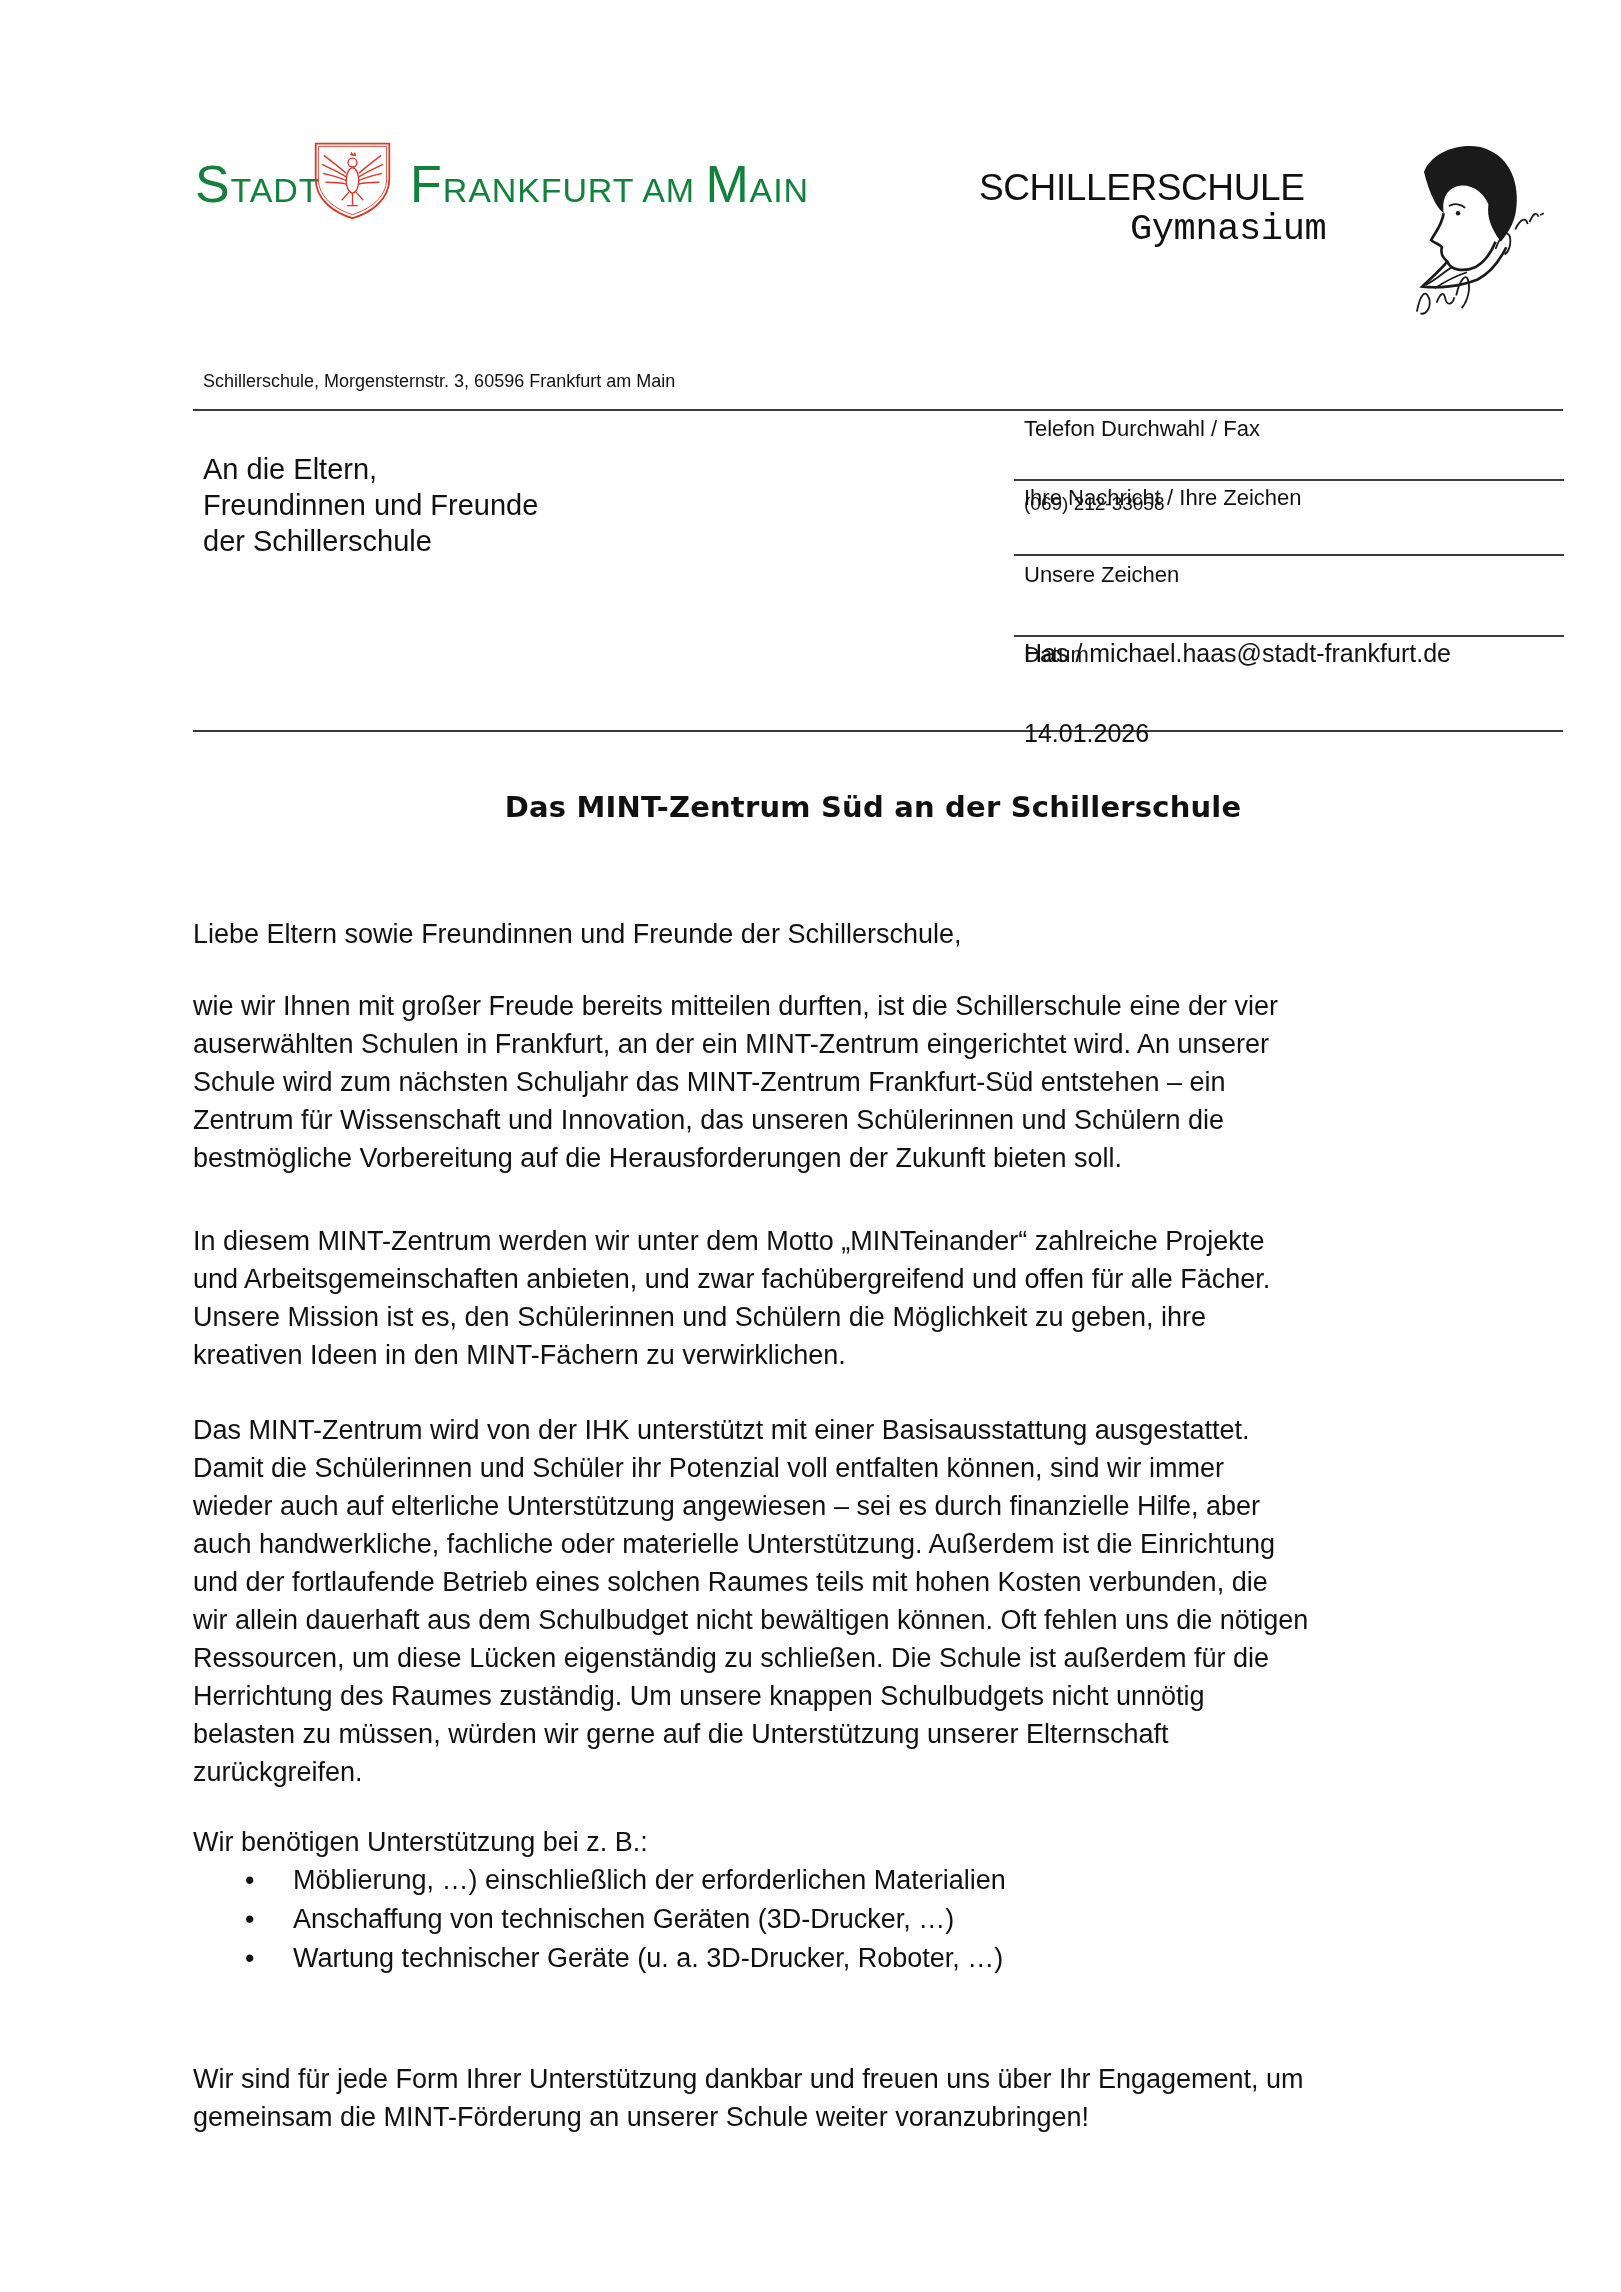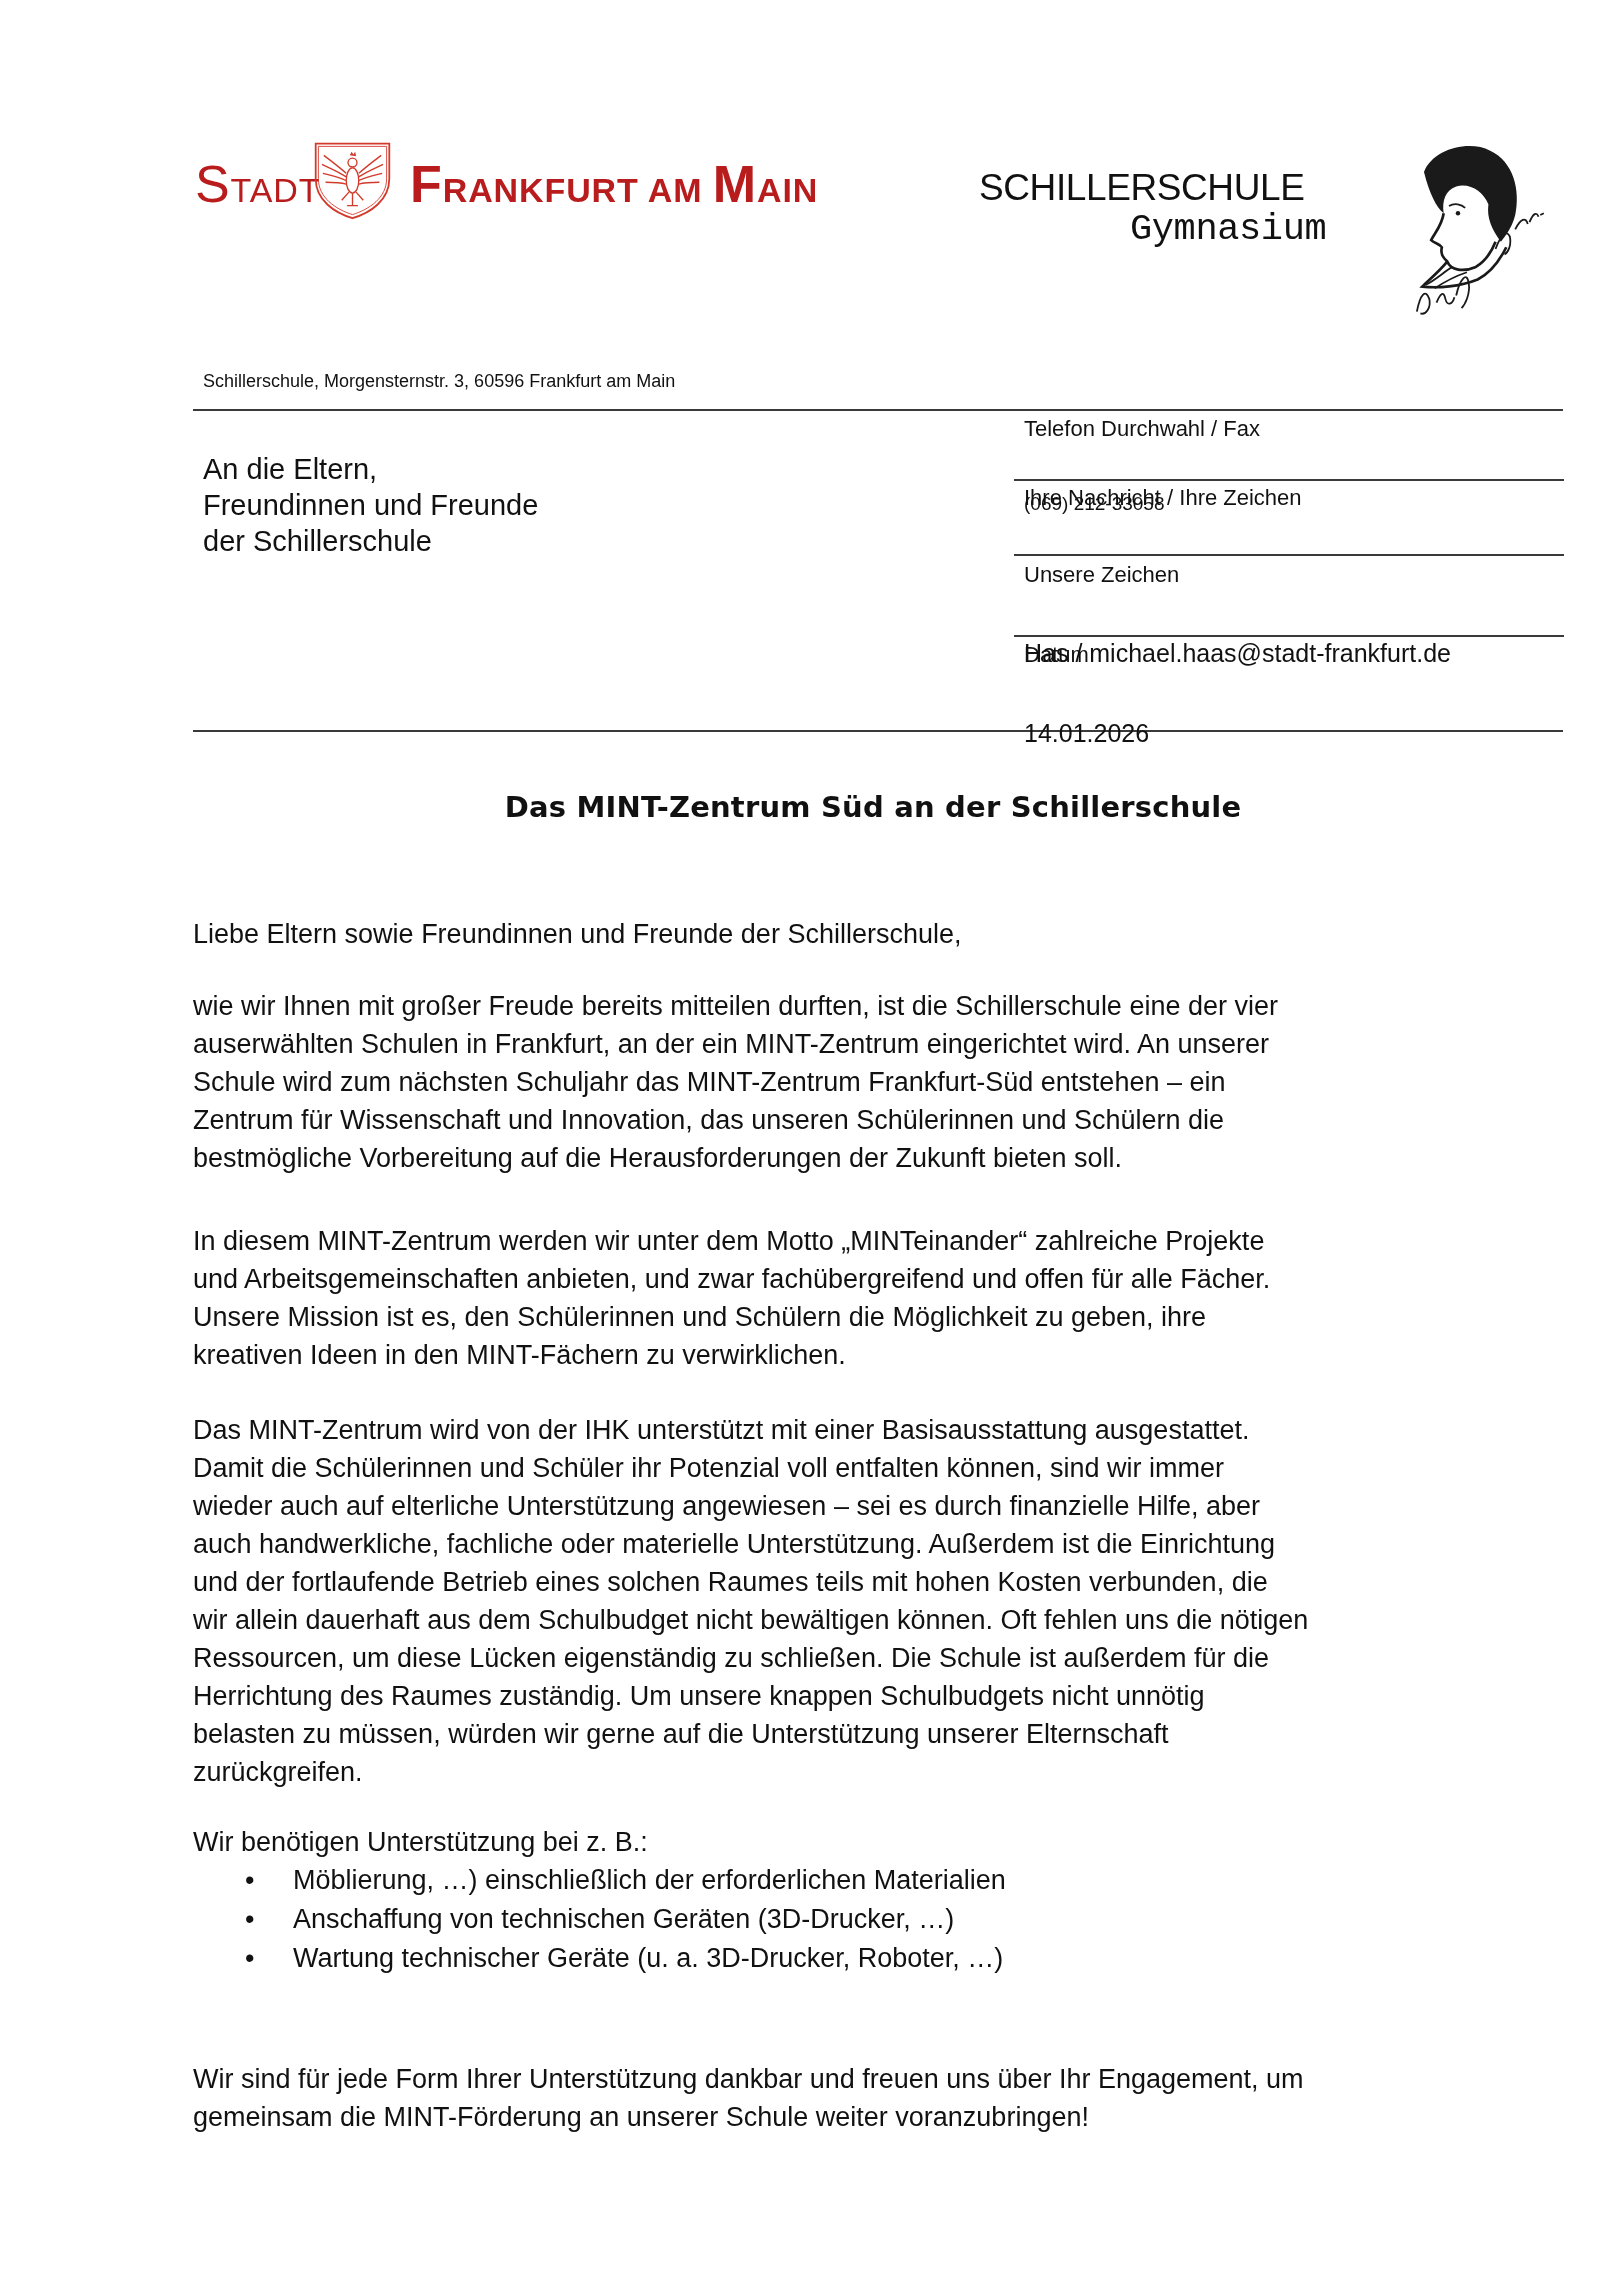--- a/index.html
+++ b/index.html
@@ -4,21 +4,21 @@
 <style>
   html, body { margin: 0; padding: 0; background: #ffffff; }
   body { width: 1621px; height: 2293px; position: relative; overflow: hidden;
          font-family: "Liberation Sans", sans-serif; color: #111; }
   .abs { position: absolute; white-space: nowrap; }
   .rule { position: absolute; height: 1.8px; background: #3a3a3a; }
 
   
   .city-logo { position: absolute; left: 195px; top: 134px; height: 90px; width: 627px; }
   .city-word { position: absolute; font-family: "Liberation Sans", sans-serif; font-weight: 300;
-               color: #b91c1c; letter-spacing: 0.9px; white-space: nowrap; }
+               color: #15803d; letter-spacing: 0.9px; white-space: nowrap; }
   .city-word .big { font-size: 52px; }
   .city-word .small { font-size: 34px; }
   .shield { position: absolute; left: 118px; top: 7.2px; width: 79px; height: 79px; }
 
   
   .school-name { position: absolute; font-size: 37px; letter-spacing: -0.4px; white-space: nowrap; }
   .portrait { position: absolute; left: 1390px; top: 136px; width: 161px; height: 184px; }
 
   .sender-line { font-size: 18px; left: 203px; top: 371px; }
 
@@ -54,21 +54,21 @@
 
     <ellipse cx="44" cy="44" rx="7" ry="14" fill="none" stroke="#d23a2c" stroke-width="1.5"></ellipse>
     <circle cx="44" cy="24" r="5" fill="none" stroke="#d23a2c" stroke-width="1.5"></circle>
     <path d="M41 16 L43 12 L45 15 L47 12 L48 17 Z" fill="#d23a2c"></path>
 
     <path d="M37 36 C28 28 20 22 12 16 M37 40 C28 34 18 30 10 26 M37 44 C28 40 18 38 11 36 M37 48 C30 46 22 46 14 46" stroke="#d23a2c" stroke-width="1.5" fill="none"></path>
     <path d="M51 36 C60 28 68 22 76 16 M51 40 C60 34 70 30 78 26 M51 44 C60 40 70 38 77 36 M51 48 C58 46 66 46 74 46" stroke="#d23a2c" stroke-width="1.5" fill="none"></path>
 
     <path d="M40 57 L32 66 M48 57 L56 66 M44 58 L44 72 M38 72 L50 72" stroke="#d23a2c" stroke-width="1.5" fill="none"></path>
   </svg>
-  <div class="city-word" style="left:215px; top:19.7px;font-weight:bold;">
+  <div class="city-word" style="left:215px; top:19.7px;">
     <span class="big">F</span><span class="small">RANKFURT AM </span><span class="big">M</span><span class="small">AIN</span>
   </div>
 </div>
 
 <div class="school-name" style="left:979px; top:167px;">SCHILLERSCHULE</div>
 <div class="school-name" style="left:1130px; top:208px;font-family:Liberation Mono, monospace;">Gymnasium</div>
 
 <svg class="portrait" viewBox="0 0 180 205">
 
   <path d="M38 40 C48 14 88 4 112 16 C138 28 146 60 140 88 C136 104 128 112 124 118 C114 104 108 92 110 76 C104 62 90 52 74 56 C62 60 58 72 60 86 C52 80 44 64 38 40 Z" fill="#1a1a1a"></path>

